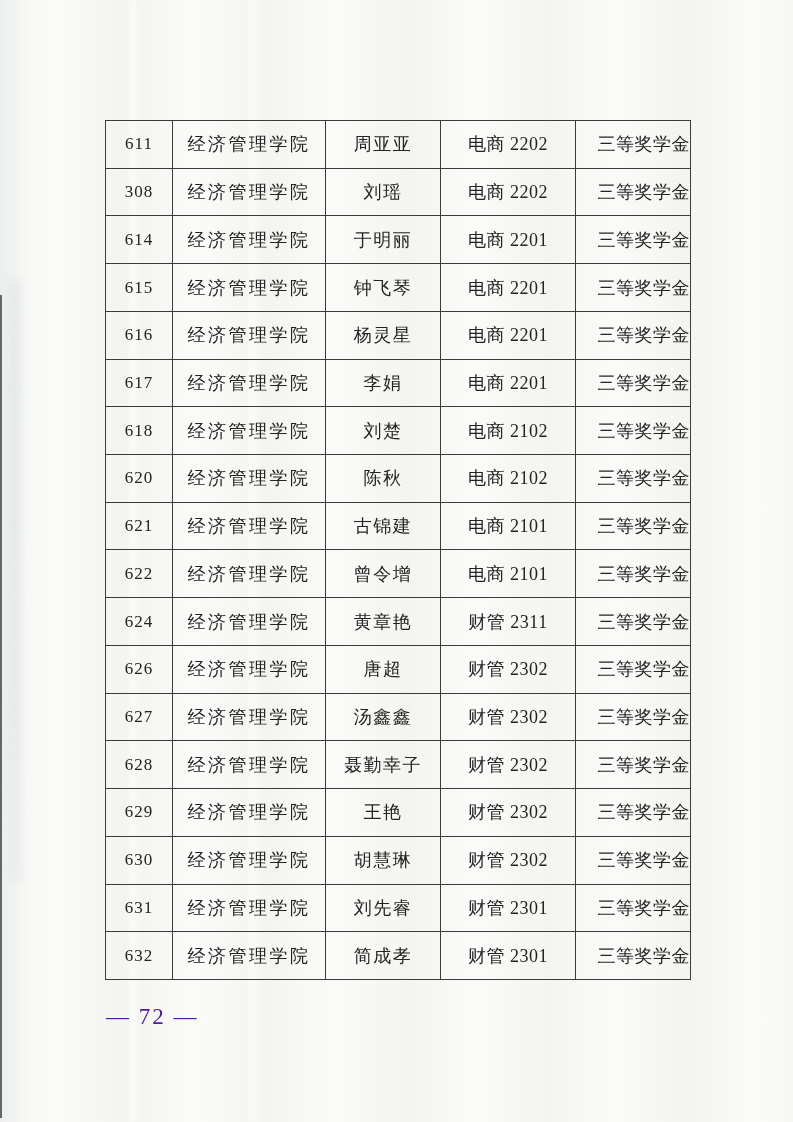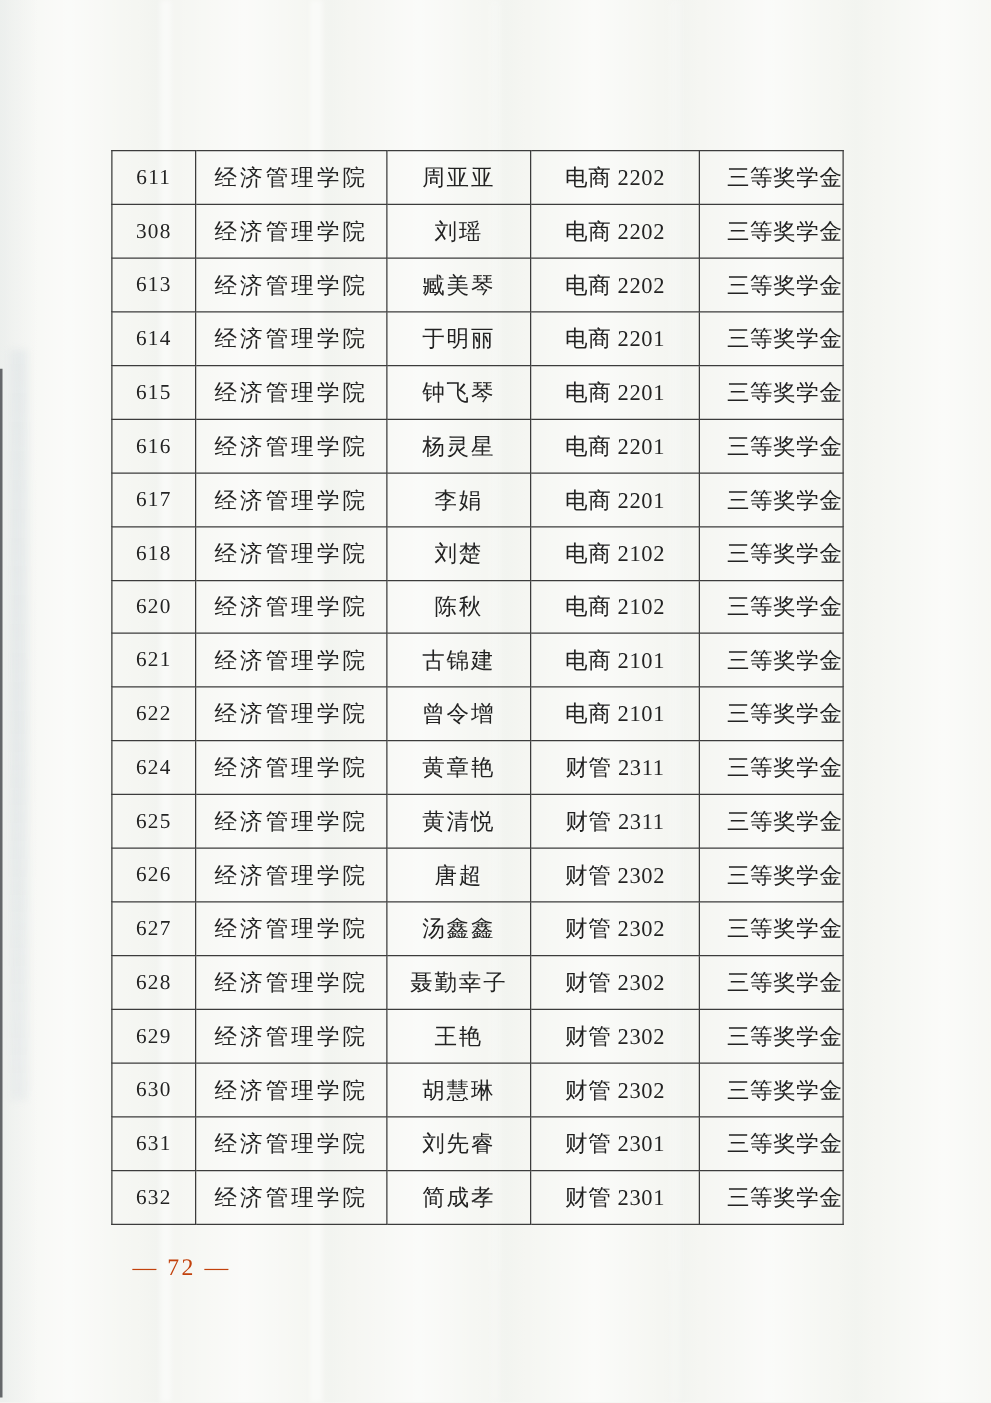--- a/index.html
+++ b/index.html
@@ -52,21 +52,21 @@
     left: 8px;
     top: 280px;
     width: 14px;
     height: 600px;
     background: linear-gradient(180deg, rgba(200,210,218,0.25), rgba(205,214,220,0.30), rgba(210,218,224,0.22));
     filter: blur(3px);
   }
 
   .award-table {
     position: absolute;
-    left: 89px;
+    left: 105px;
     top: 120px;
     width: 585px;
     height: 860px;
     border-collapse: collapse;
     table-layout: fixed;
     padding-left: 48px;
   }
   .award-table td {
     border: 1.5px solid #3c3c3c;
     text-align: center;
@@ -82,23 +82,23 @@
   td.col-serial   { font-size: 17px; letter-spacing: 1px; }
   td.col-college  { letter-spacing: 2.5px; margin-left: 32px; }
   td.col-name     { letter-spacing: 1.5px; font-family: Liberation Serif, serif; }
   td.col-class    { letter-spacing: 0.5px; }
   td.col-award    { letter-spacing: 0.5px; text-align: right; }
 
   .page-number {
     position: absolute;
     left: 106px;
     top: 1004px;
-    font-size: 19px;
+    font-size: 23px;
     letter-spacing: 2px;
-    color: #c2410c;
+    color: #4c1d95;
   }
 </style>
 </head>
 <body>
 
 <div class="scan-bg"></div>
 <div class="streak" style="left:128px; width:9px;"></div>
 <div class="streak" style="left:248px; width:10px;"></div>
 <div class="streak" style="left:392px; width:8px; opacity:.4;"></div>
 <div class="streak" style="left:536px; width:9px; opacity:.4;"></div>
@@ -122,27 +122,20 @@
         <td class="col-award">三等奖学金</td>
       </tr>
       <tr>
         <td class="col-serial">308</td>
         <td class="col-college">经济管理学院</td>
         <td class="col-name">刘瑶</td>
         <td class="col-class">电商 2202</td>
         <td class="col-award">三等奖学金</td>
       </tr>
       <tr>
-        <td class="col-serial">613</td>
-        <td class="col-college">经济管理学院</td>
-        <td class="col-name">臧美琴</td>
-        <td class="col-class">电商 2202</td>
-        <td class="col-award">三等奖学金</td>
-      </tr>
-      <tr>
         <td class="col-serial">614</td>
         <td class="col-college">经济管理学院</td>
         <td class="col-name">于明丽</td>
         <td class="col-class">电商 2201</td>
         <td class="col-award">三等奖学金</td>
       </tr>
       <tr>
         <td class="col-serial">615</td>
         <td class="col-college">经济管理学院</td>
         <td class="col-name">钟飞琴</td>
@@ -192,27 +185,20 @@
         <td class="col-award">三等奖学金</td>
       </tr>
       <tr>
         <td class="col-serial">624</td>
         <td class="col-college">经济管理学院</td>
         <td class="col-name">黄章艳</td>
         <td class="col-class">财管 2311</td>
         <td class="col-award">三等奖学金</td>
       </tr>
       <tr>
-        <td class="col-serial">625</td>
-        <td class="col-college">经济管理学院</td>
-        <td class="col-name">黄清悦</td>
-        <td class="col-class">财管 2311</td>
-        <td class="col-award">三等奖学金</td>
-      </tr>
-      <tr>
         <td class="col-serial">626</td>
         <td class="col-college">经济管理学院</td>
         <td class="col-name">唐超</td>
         <td class="col-class">财管 2302</td>
         <td class="col-award">三等奖学金</td>
       </tr>
       <tr>
         <td class="col-serial">627</td>
         <td class="col-college">经济管理学院</td>
         <td class="col-name">汤鑫鑫</td>

